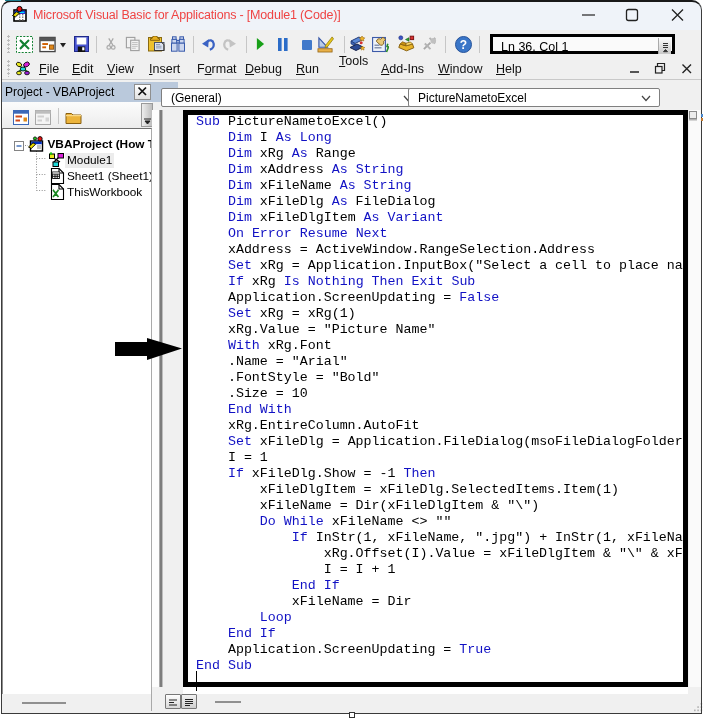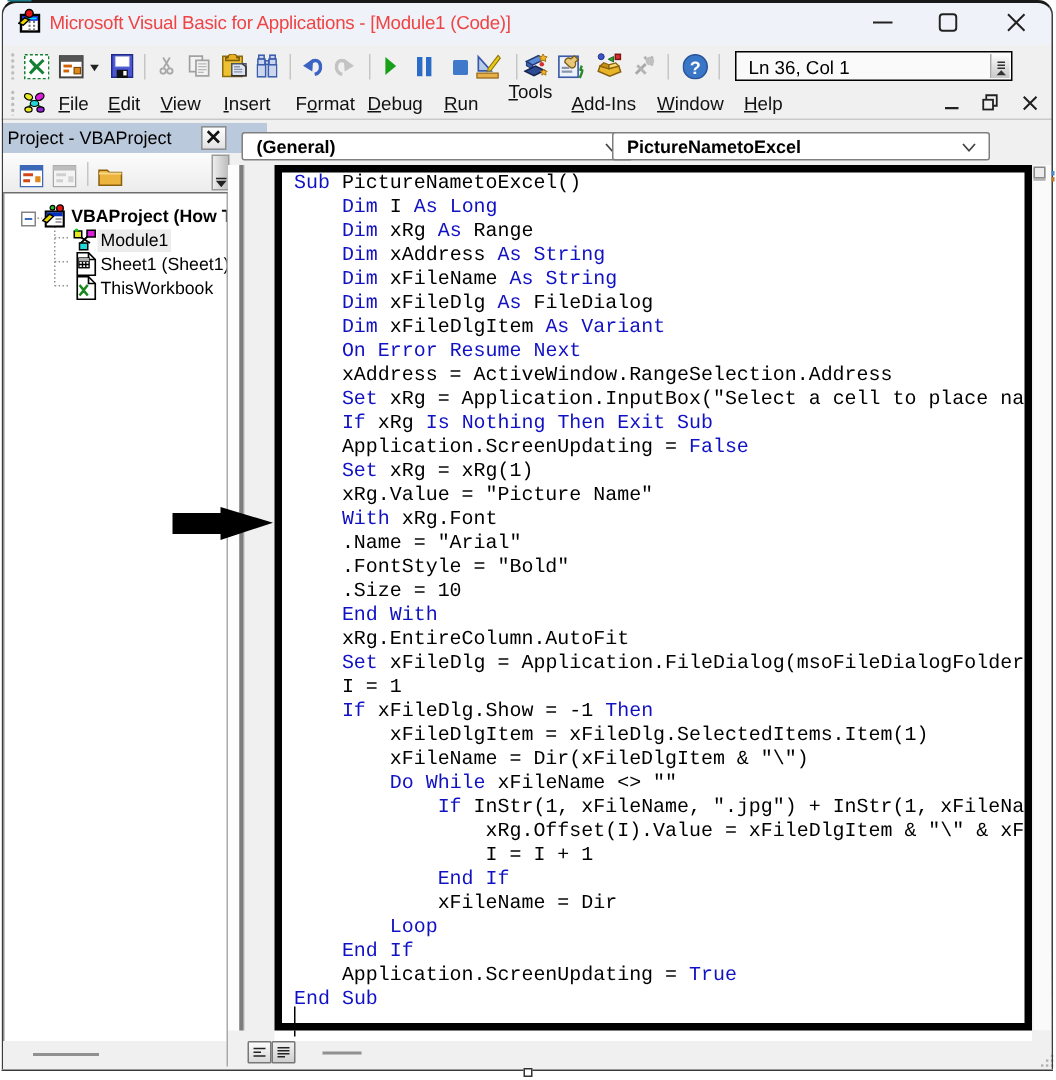--- a/index.html
+++ b/index.html
@@ -15,21 +15,21 @@
 .grip { position:absolute; width:3px; background-image:radial-gradient(circle at 1.5px 1.5px,#bbb 1px,transparent 1.3px); background-size:3px 4px; }
 #panetitle { position:absolute; left:2px; top:82px; width:176px; height:20px; background:#bac9dc; }
 #panetitle span { position:absolute; left:3px; top:3px; font-size:12px; color:#000; }
 #paneclose { position:absolute; left:134px; top:84px; width:17px; height:16px; background:linear-gradient(#fefefe,#e2e2e2); border:1px solid #8f8f8f; }
 #panetools { position:absolute; left:2px; top:102px; width:150px; height:26px; background:linear-gradient(#fcfcfc,#ececec); }
 #tree { position:absolute; left:2px; top:128px; width:150px; height:566px; background:#fff; border-right:1.5px solid #a9a9a9; border-top:1.5px solid #6e6e6e; border-left:1px solid #909090; overflow:hidden; }
 .trow { position:absolute; height:15px; font-size:11.8px; color:#000; white-space:nowrap; }
 #panehsb { position:absolute; left:2px; top:694px; width:150px; height:17px; background:#f0f0f0; border-right:1.5px solid #a9a9a9; }
 #codemargin { position:absolute; left:152px; top:110px; width:31px; height:600px;
   background:linear-gradient(90deg,#fdfdfd 0px,#fdfdfd 7px,#a8a8a8 7.5px,#7d7d7d 8px,#7d7d7d 10px,#bdbdbd 10.5px,#f0f0f0 11.5px,#f0f0f0 31px); }
-.combo { position:absolute; top:88px; height:19px; background:#fff; border:1px solid #7f7f7f; border-radius:2px; font-size:12px; font-weight:bold; color:#000; }
+.combo { position:absolute; top:88px; height:19px; background:#fff; border:1px solid #7f7f7f; border-radius:2px; font-size:12px; font-weight:normal; color:#000; }
 .combo .ct { position:absolute; left:9px; top:1.5px; }
 #blackrect { position:absolute; left:183px; top:110px; width:505px; height:577px; background:#fff; border:5px solid #000; overflow:hidden; }
 pre#code { position:absolute; left:0px; top:-1px; padding-left:8px; font-family:"Liberation Mono", monospace; font-size:13.3px; line-height:16px; color:#000; }
 pre#code b { font-weight:normal; color:#1111c4; }
 #rightsb { position:absolute; left:688.5px; top:110px; width:12.5px; height:577px; background:#fafafa; }
 #codebottom { position:absolute; left:152px; top:687px; width:550px; height:24px; background:#f0f0f0; }
 #frame { position:absolute; left:1px; top:0; width:701px; height:713px; border:2px solid #191919; border-left:1.5px solid #3c3c3c; border-right:1.5px solid #3c3c3c; border-bottom:none; border-radius:10px 10px 0 0; pointer-events:none; z-index:60; }
 #botborder { position:absolute; left:1px; top:712.5px; width:701px; height:1.8px; background:#3a3a3a; z-index:61; }
 </style>
 </head>
@@ -162,21 +162,21 @@
   <path d="M2 14 L9 7 M12 4 L14 2" stroke="#a8a8a8" stroke-width="2"></path>
   <path d="M8 2 L14 8 M3 8 L9 14" stroke="#b4b4b4" stroke-width="2"></path>
   <circle cx="12" cy="5" r="3" fill="#c0c0c0"></circle>
 </svg>
 <div class="tsep" style="left:445px"></div>
 <svg class="abs" style="left:455px;top:36px" width="17" height="17">
   <circle cx="8.5" cy="8.5" r="8" fill="#3a76c8" stroke="#28549a" stroke-width="1"></circle>
   <text x="8.5" y="13" font-size="12" font-weight="bold" fill="#fff" text-anchor="middle" font-family="Liberation Sans">?</text>
 </svg>
 <div class="tsep" style="left:479px"></div>
-<div class="abs" style="left:490px;top:34px;width:185px;height:20px;background:#fafafa;border:1px solid #000000;">
+<div class="abs" style="left:490px;top:34px;width:185px;height:20px;background:#fafafa;border:3px solid #000000;">
   <span class="abs" style="left:8px;top:2.5px;font-size:12.5px;color:#000">Ln 36, Col 1</span>
   <div class="abs" style="right:1px;top:1px;width:13px;height:16px;background:linear-gradient(#fdfdfd,#c8c8c8);border-left:1px solid #aaa">
     <svg width="13" height="16">
         <path d="M4 5.5 h5 M4 7.5 h5 M4 9.5 h5 M6.5 11.5 l2 2.2 h-4 Z" stroke="#333" stroke-width="1" fill="#333"></path>
       </svg>
   </div>
 </div>
 
 <div id="menubar"></div>
 <div class="grip" style="left:7px;top:60px;height:17px;z-index:2"></div>

